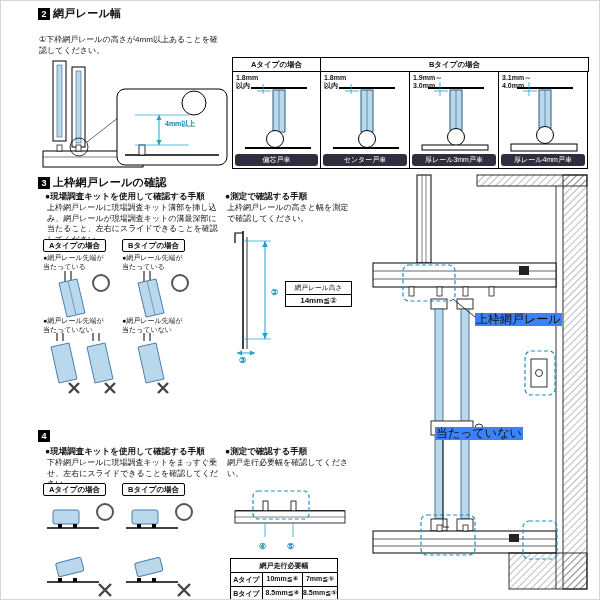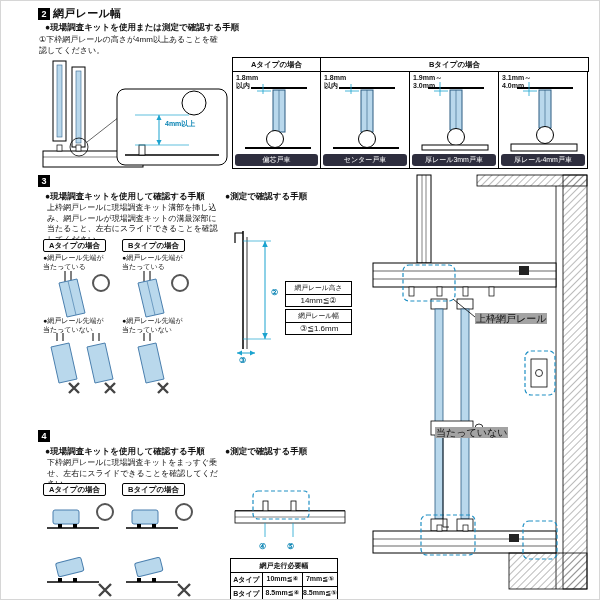--- a/index.html
+++ b/index.html
@@ -22,41 +22,40 @@
   .rt-h+.rt-h{margin-left:-1px}
   .rt-body{display:grid;grid-template-columns:repeat(4,89px)}
   .rt-cell{border:1px solid #000;margin-top:-1px;height:98px;position:relative;background:#fff}
   .rt-cell+.rt-cell{margin-left:-1px}
   .rc-dim{position:absolute;top:2px;left:3px;font-size:7px;font-weight:bold;line-height:1.15;white-space:pre-line}
   .rc-svg{position:absolute;top:6px;left:0}
   .dark-badge{position:absolute;left:2px;right:2px;bottom:2px;background:#2e2e3e;color:#fff;font-size:7px;text-align:center;border-radius:3px;padding:2px 0;line-height:1.1}
   
   .mbox{position:absolute;width:67px}
   .mbox-title{border:1px solid #000;font-size:6.8px;text-align:center;padding:1px 0;background:#fff}
-  .mbox-val{border:1px solid #000;border-top:none;font-size:8px;font-weight:normal;text-align:center;padding:1px 14px;background:#fff}
+  .mbox-val{border:1px solid #000;border-top:none;font-size:8px;font-weight:bold;text-align:center;padding:1px 14px;background:#fff}
   
-  .dlabel{position:absolute;font-size:10px;background:#a3a3a3;padding:0 1px;line-height:1.1}
+  .dlabel{position:absolute;font-size:12px;background:#3b82f6;padding:0 1px;line-height:1.1}
   
   .ctbl{position:absolute;display:grid;grid-template-columns:33px 40px 35px;font-size:7px}
   .c-head{grid-column:1 / span 3;border:1px solid #000;text-align:center;font-weight:bold;padding:1.5px 0;background:#fff}
   .c-cell{border:1px solid #000;margin-top:-1px;text-align:center;padding:1.5px 0;font-weight:bold;background:#fff}
   .c-cell.mid,.c-cell.last{margin-left:-1px}
   svg{display:block}
   text.svgnum{font-size:8px;fill:#0a84b4;font-weight:bold;font-family:"Liberation Sans",sans-serif}
 </style>
 </head>
 <body>
 
 <div class="page">
 
   <div class="sec-header" style="top:5px;left:37px">
     <span class="numbox">2</span>
     <span class="sec-title">網戸レール幅</span>
   </div>
-  <div class="proc" style="top:21px;left:44px">●現場調査キットを使用または測定で確認する手順</div>
   <div class="bt" style="top:34px;left:38px;width:182px">①下枠網戸レールの高さが4mm以上あることを確認してください。</div>
 
   <svg class="abs" style="top:58px;left:38px" width="192" height="116">
     <rect x="14" y="2" width="13" height="80" fill="#fff" stroke="#000"></rect>
     <rect x="18" y="6" width="5" height="72" fill="#b9d8ec" stroke="#35648c" stroke-width="0.6"></rect>
     <rect x="33" y="8" width="13" height="80" fill="#fff" stroke="#000"></rect>
     <rect x="37" y="12" width="5" height="72" fill="#b9d8ec" stroke="#35648c" stroke-width="0.6"></rect>
     <rect x="4" y="92" width="100" height="16" fill="#fff" stroke="#000"></rect>
     <line x1="4" y1="98" x2="104" y2="98" stroke="#000" stroke-width="0.5"></line>
     <rect x="18" y="86" width="5" height="6" fill="#fff" stroke="#000" stroke-width="0.7"></rect>
@@ -139,20 +138,21 @@
           <circle cx="46" cy="57" r="8.5" fill="#fff" stroke="#000"></circle>
           <rect x="12" y="66" width="66" height="7" fill="#fff" stroke="#000"></rect>
         </svg>
         <div class="dark-badge">厚レール4mm戸車</div>
       </div>
     </div>
   </div>
 
   <div class="sec-header" style="top:174px;left:37px">
     <span class="numbox">3</span>
+    <span class="sec-title">上枠網戸レールの確認</span>
   </div>
   <div class="proc" style="top:190px;left:44px">●現場調査キットを使用して確認する手順</div>
   <div class="bt" style="top:202px;left:46px;width:172px">上枠網戸レールに現場調査キット溝部を挿し込み、網戸レールが現場調査キットの溝最深部に当たること、左右にスライドできることを確認してください。</div>
 
   <div class="typebadge" style="top:238px;left:42px">Aタイプの場合</div>
   <div class="typebadge" style="top:238px;left:121px">Bタイプの場合</div>
 
   <div class="bt small pre" style="top:253px;left:42px">●網戸レール先端が
 当たっている</div>
   <svg class="abs" style="top:268px;left:44px" width="72" height="50">
@@ -187,20 +187,21 @@
   <div class="bt small pre" style="top:316px;left:121px">●網戸レール先端が
 当たっていない</div>
   <svg class="abs" style="top:330px;left:123px" width="74" height="66">
     <line x1="20" y1="2" x2="20" y2="10" stroke="#000"></line>
     <line x1="26" y1="2" x2="26" y2="10" stroke="#000"></line>
     <polygon points="14,16 32,12 40,48 22,52" fill="#b9d8ec" stroke="#4a7fae"></polygon>
     <path d="M34,52 l10,10 M44,52 l-10,10" stroke="#444" stroke-width="2.4"></path>
   </svg>
 
   <div class="proc" style="top:190px;left:224px">●測定で確認する手順</div>
+  <div class="bt" style="top:202px;left:226px;width:128px">上枠網戸レールの高さと幅を測定で確認してください。</div>
 
   <svg class="abs" style="top:222px;left:228px" width="62" height="140">
     <path d="M14,10 h-8 v10" fill="none" stroke="#000" stroke-width="1.2"></path>
     <line x1="14" y1="8" x2="14" y2="126" stroke="#000" stroke-width="1.5"></line>
     <line x1="18" y1="14" x2="18" y2="126" stroke="#000" stroke-width="0.8"></line>
     <line x1="14" y1="18" x2="42" y2="18" stroke="#1ba3cf" stroke-width="0.7"></line>
     <line x1="14" y1="116" x2="42" y2="116" stroke="#1ba3cf" stroke-width="0.7"></line>
     <line x1="36" y1="18" x2="36" y2="116" stroke="#1ba3cf" stroke-width="1"></line>
     <path d="M36,18 l-2.8,6 h5.6 z" fill="#1ba3cf"></path>
     <path d="M36,116 l-2.8,-6 h5.6 z" fill="#1ba3cf"></path>
@@ -208,24 +209,20 @@
     <line x1="8" y1="130" x2="26" y2="130" stroke="#1ba3cf" stroke-width="1"></line>
     <path d="M8,130 l5,-2.6 v5.2 z" fill="#1ba3cf"></path>
     <path d="M26,130 l-5,-2.6 v5.2 z" fill="#1ba3cf"></path>
     <text class="svgnum" x="10" y="140">③</text>
   </svg>
 
   <div class="mbox" style="top:280px;left:284px">
     <div class="mbox-title">網戸レール高さ</div>
     <div class="mbox-val">14mm≦②</div>
   </div>
-  <div class="mbox" style="top:308px;left:284px">
-    <div class="mbox-title">網戸レール幅</div>
-    <div class="mbox-val">③≦1.6mm</div>
-  </div>
 
   <svg class="abs" style="top:172px;left:358px" width="230" height="418">
     <defs>
       <pattern id="hatch" width="5" height="5" patternUnits="userSpaceOnUse" patternTransform="rotate(45)">
         <line x1="0" y1="0" x2="0" y2="5" stroke="#555" stroke-width="0.8"></line>
       </pattern>
     </defs>
 
     <rect x="118" y="2" width="110" height="11" fill="url(#hatch)" stroke="#000" stroke-width="0.8"></rect>
     <rect x="204" y="2" width="24" height="414" fill="url(#hatch)" stroke="#000" stroke-width="0.8"></rect>
@@ -312,20 +309,21 @@
     <g transform="rotate(-14 27 70)">
       <rect x="14" y="62" width="26" height="14" rx="2" fill="#b9d8ec" stroke="#4a7fae"></rect>
     </g>
     <line x1="4" y1="84" x2="56" y2="84" stroke="#000" stroke-width="1.5"></line>
     <rect x="15" y="80" width="4" height="4" fill="#000"></rect>
     <rect x="30" y="80" width="4" height="4" fill="#000"></rect>
     <path d="M56,86 l12,12 M68,86 l-12,12" stroke="#444" stroke-width="2.4"></path>
   </svg>
 
   <div class="proc" style="top:445px;left:224px">●測定で確認する手順</div>
+  <div class="bt" style="top:457px;left:226px;width:128px">網戸走行必要幅を確認してください。</div>
 
   <svg class="abs" style="top:470px;left:228px" width="124" height="86">
     <line x1="6" y1="40" x2="116" y2="40" stroke="#000" stroke-width="1.5"></line>
     <rect x="34" y="30" width="5" height="10" fill="#fff" stroke="#000" stroke-width="0.8"></rect>
     <rect x="62" y="30" width="5" height="10" fill="#fff" stroke="#000" stroke-width="0.8"></rect>
     <rect x="6" y="40" width="110" height="12" fill="#fff" stroke="#000" stroke-width="0.8"></rect>
     <line x1="6" y1="46" x2="116" y2="46" stroke="#000" stroke-width="0.5"></line>
     <rect x="24" y="20" width="56" height="28" rx="5" fill="none" stroke="#1e8fc4" stroke-width="1.2" stroke-dasharray="4 2.5"></rect>
     <line x1="36" y1="52" x2="36" y2="66" stroke="#1ba3cf" stroke-width="0.8"></line>
     <line x1="64" y1="52" x2="64" y2="66" stroke="#1ba3cf" stroke-width="0.8"></line>

